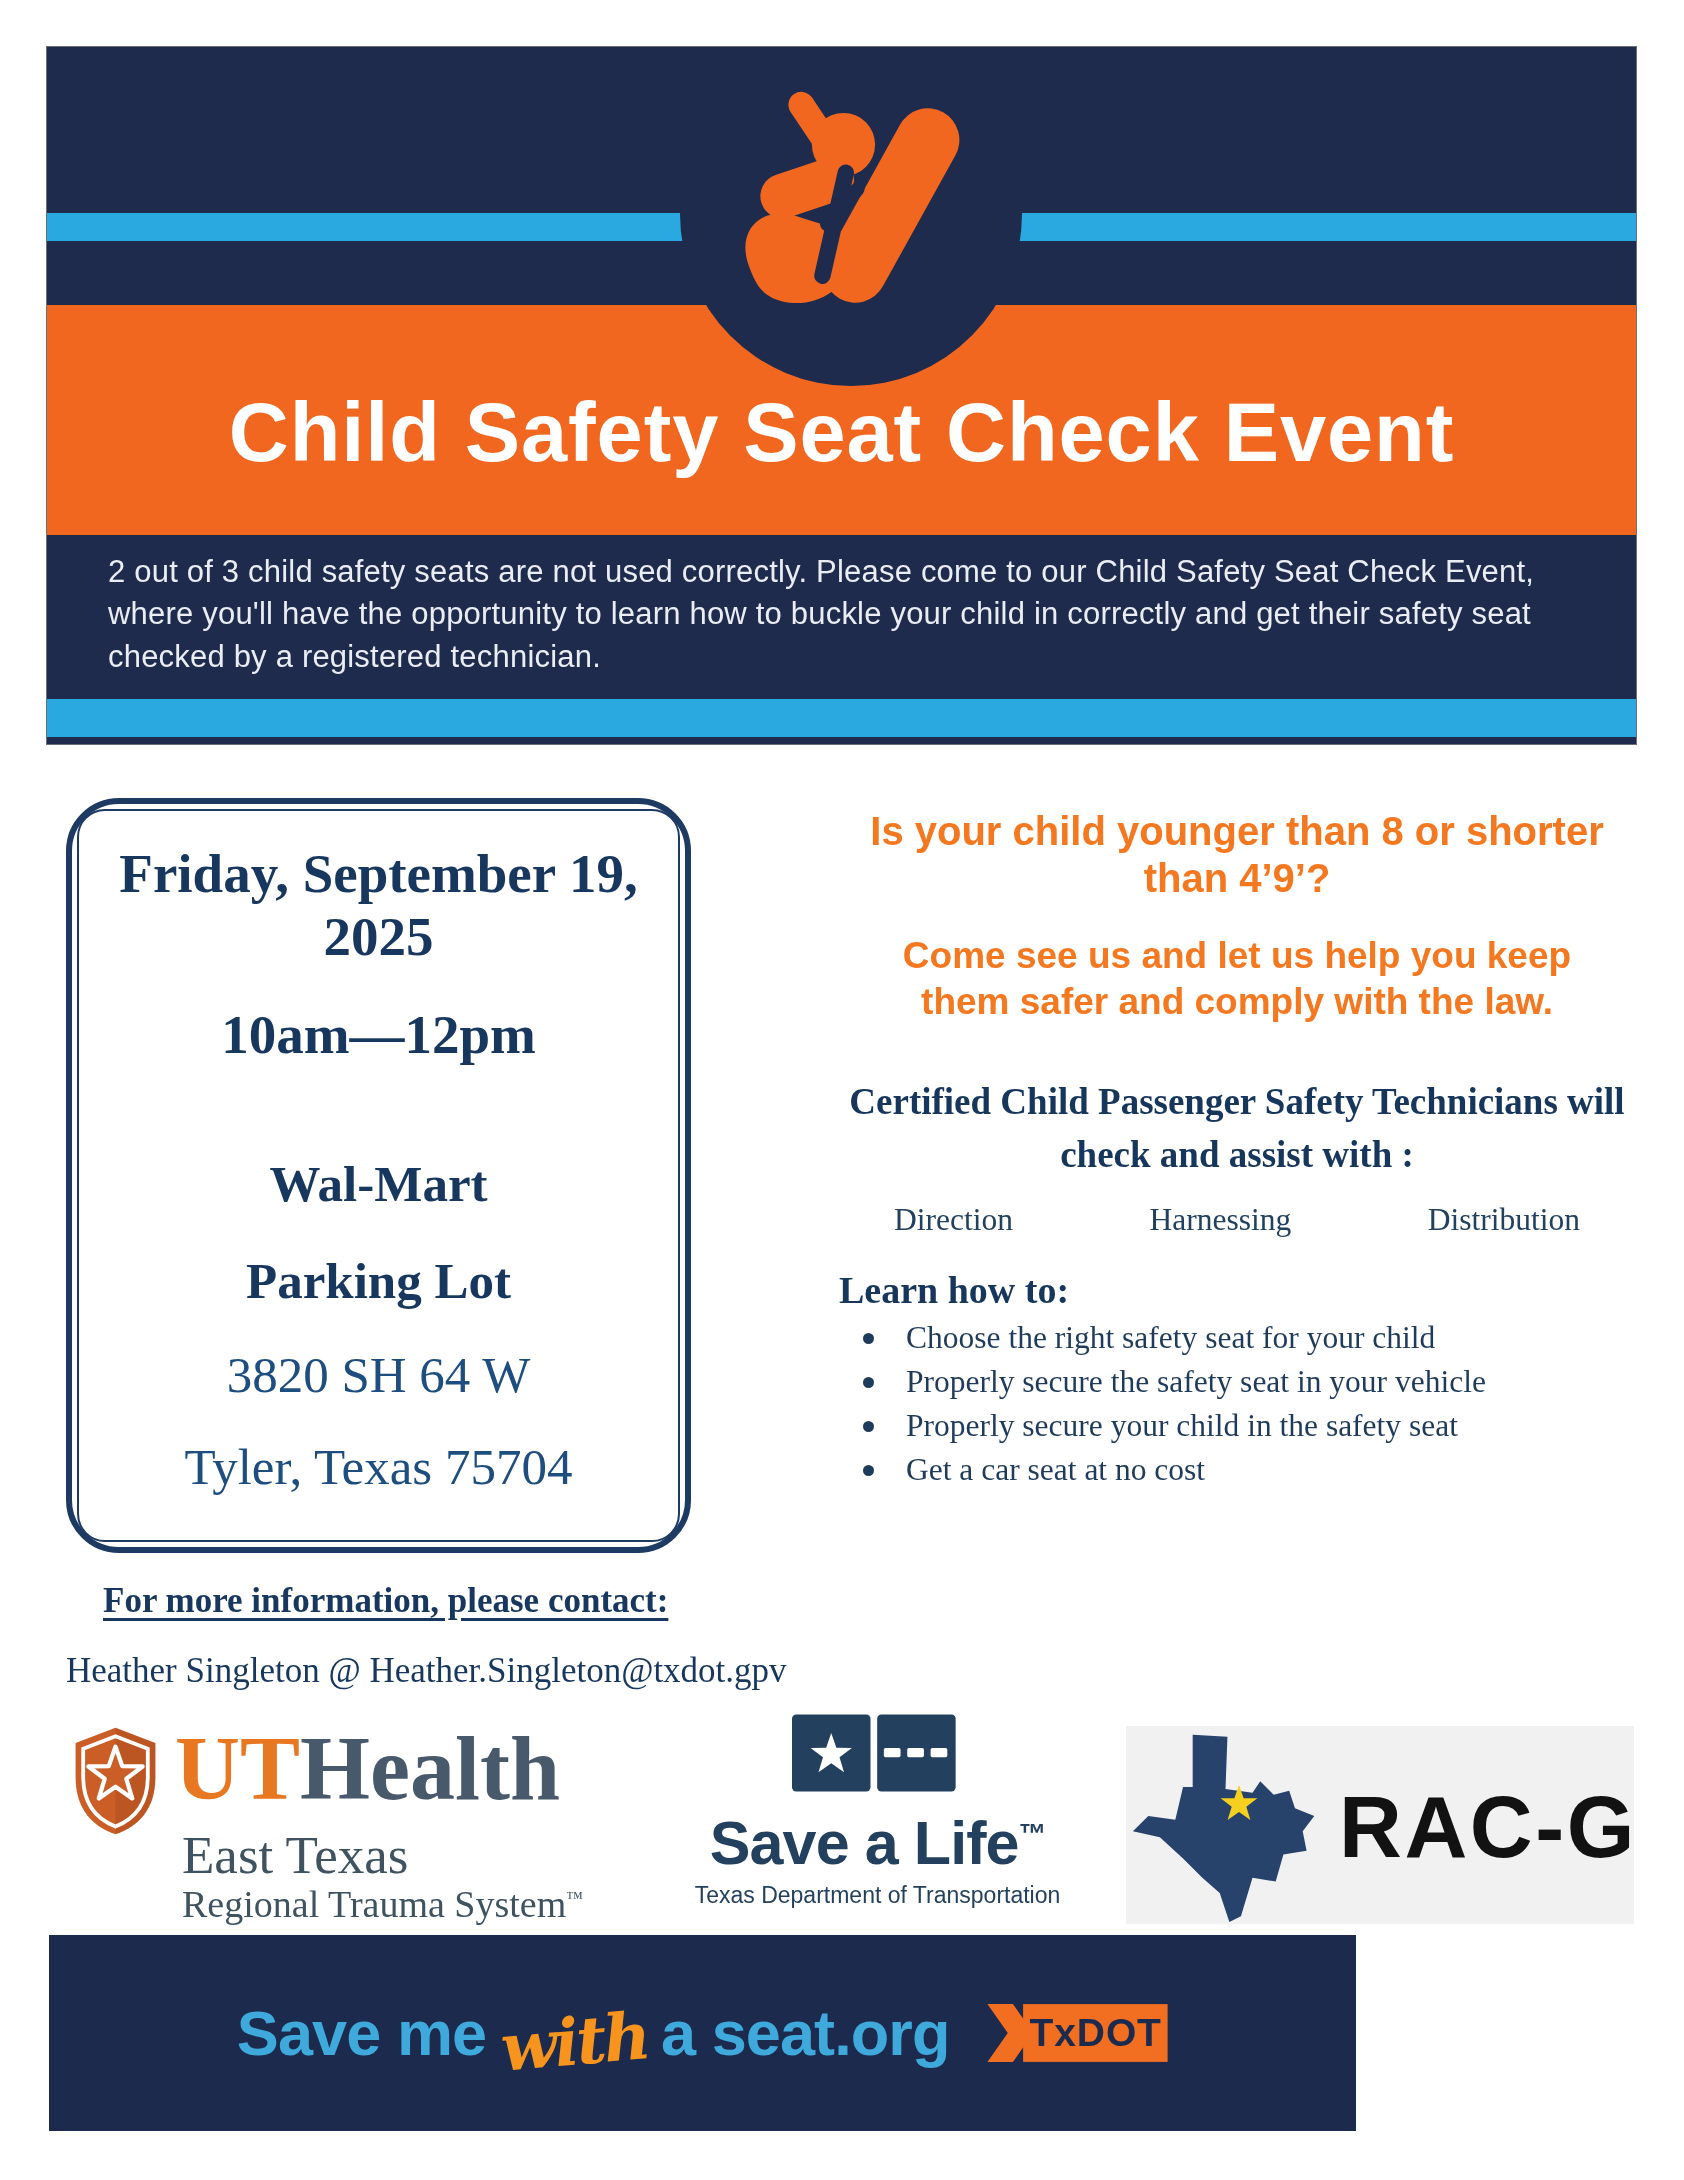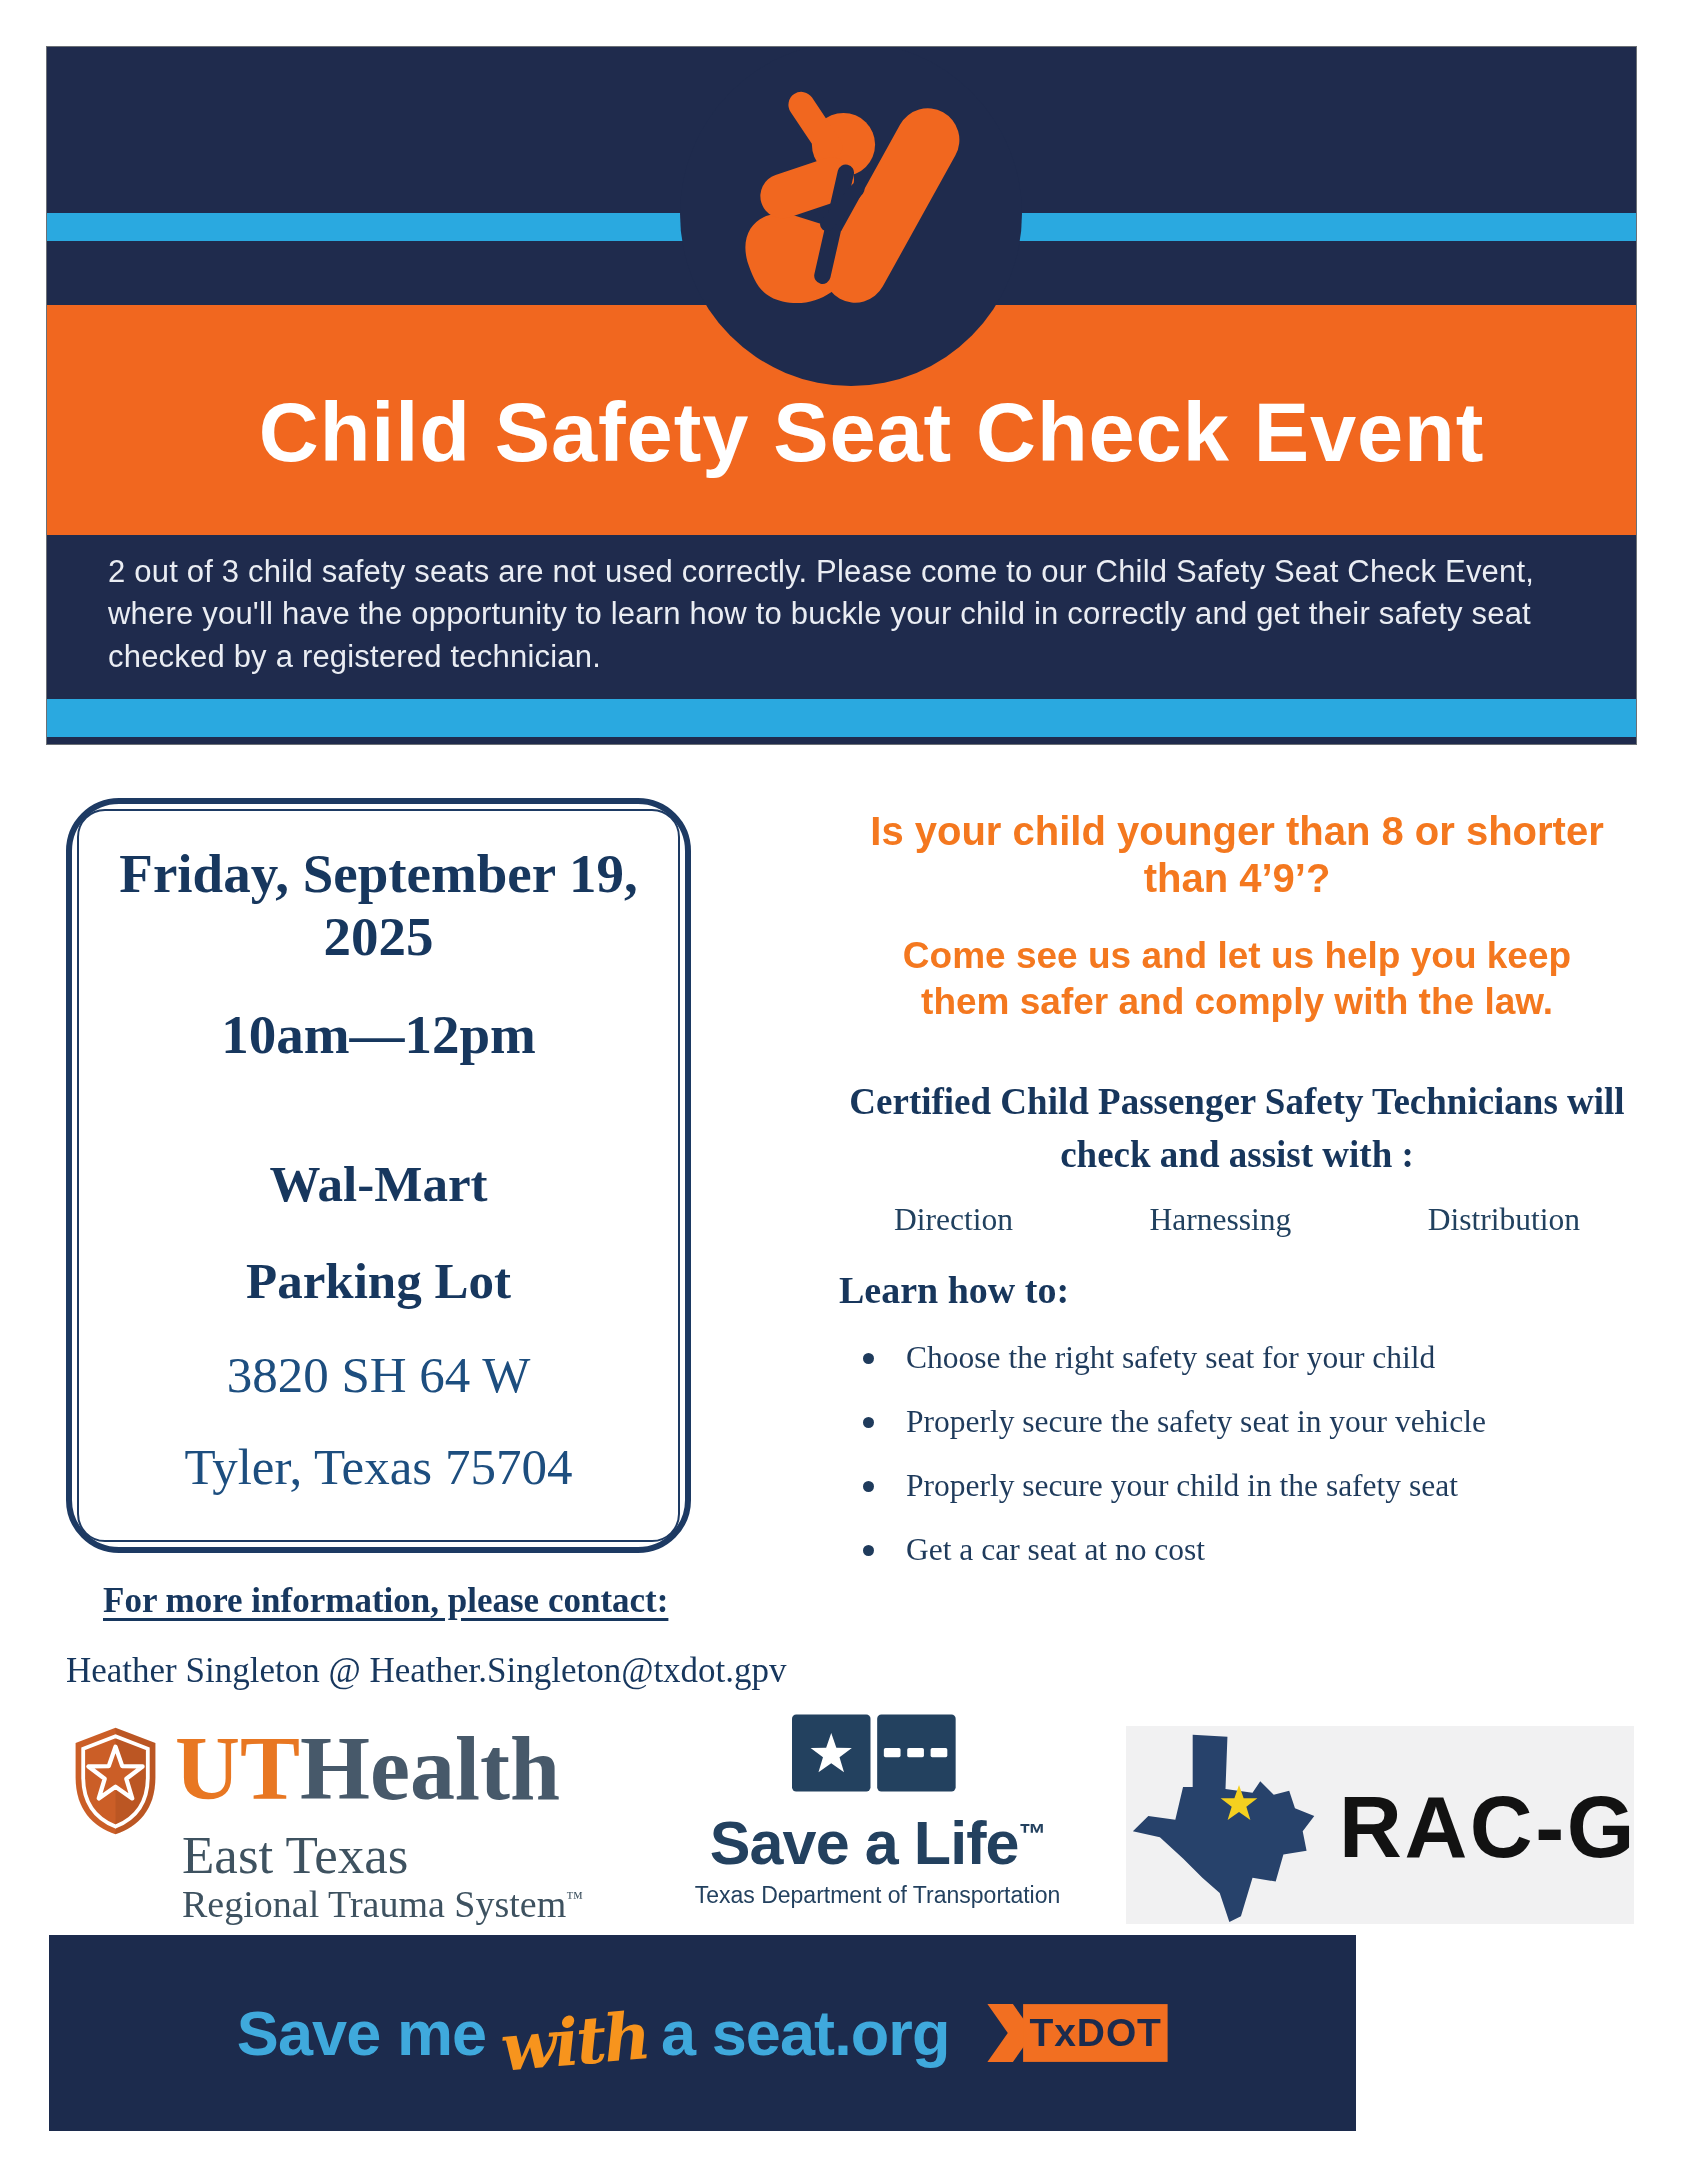--- a/index.html
+++ b/index.html
@@ -10,21 +10,21 @@
   
   .banner{left:47px;top:47px;width:1589px;height:697px;background:#1f2b4d;
           outline:1.7px solid #6b7076;outline-offset:0;overflow:hidden;}
   .stripe{left:0;width:100%;background:#2aa9e0;}
   .stripe-top{top:166px;height:28px;}
   .stripe-bottom{top:652px;height:38px;}
   .orange-band{left:0;top:258px;width:100%;height:230px;background:#f1671f;}
   .badge-circle{left:633px;top:-5.1px;width:342px;height:344px;border-radius:50%;background:#1f2b4d;}
   .car-seat-svg{left:663px;top:32px;width:281px;height:281px;}
   .headline{left:0;top:344px;width:100%;text-align:center;color:#ffffff;
-            font-weight:700;font-size:83px;line-height:1;letter-spacing:0.9px;padding-left:30px;}
+            font-weight:700;font-size:83px;line-height:1;letter-spacing:0.9px;}
   .desc{left:61px;top:504px;width:1479px;color:#eaedf3;font-size:31px;line-height:1.37;letter-spacing:0.2px;}
 
   
   .schedule{left:66px;top:798px;width:625px;height:755px;box-sizing:border-box;
             border:6.8px solid #1d3a63;border-radius:53px;background:#ffffff;}
   .schedule-inner{position:absolute;inset:5.1px;border:2.6px solid #1d3a63;border-radius:28px;
             display:flex;flex-direction:column;align-items:center;text-align:center;
             font-family:"Liberation Serif",serif;color:#17375e;}
   .s-date1{margin-top:31px;font-size:55px;font-weight:700;line-height:1.15;}
   .s-date2{font-size:55px;font-weight:700;line-height:1.15;}
@@ -36,21 +36,21 @@
 
   
   .info-col{left:839px;top:808px;width:796px;}
   .q1{font-weight:700;font-size:40px;line-height:1.18;color:#f4781f;text-align:center;}
   .q2{margin:31px auto 0;width:681px;font-weight:700;font-size:37px;line-height:1.22;color:#f4781f;text-align:center;}
   .tech-h{margin-top:51px;font-family:"Liberation Serif",serif;font-weight:700;
           font-size:37px;line-height:1.45;color:#17365c;text-align:center;}
   .tech-row{display:flex;justify-content:space-between;padding:0 55px;margin-top:20.4px;
           font-family:"Liberation Serif",serif;font-size:31.5px;color:#21415f;}
   .learn-h{margin-top:30px;font-family:"Liberation Serif",serif;font-weight:700;font-size:38px;color:#17365c;}
-  .learn-item{display:flex;align-items:center;margin-top:28px;
+  .learn-item{display:flex;align-items:center;margin-top:8px;
           font-family:"Liberation Serif",serif;font-size:31.5px;color:#1f3b5c;}
   .dot{width:11px;height:11px;border-radius:50%;background:#1f3b5c;margin:0 32px 0 24px;flex:none;}
 
   
   .contact-label{left:66px;top:1581px;font-family:"Liberation Serif",serif;font-weight:700;
           font-size:35px;color:#17375e;text-decoration:underline;text-underline-offset:6px;margin-left:37px;}
   .contact-detail{left:66px;top:1651px;font-family:"Liberation Serif",serif;font-size:35px;color:#17375e;}
 
   
   .shield-svg{left:68px;top:1722px;width:95px;height:118px;}

